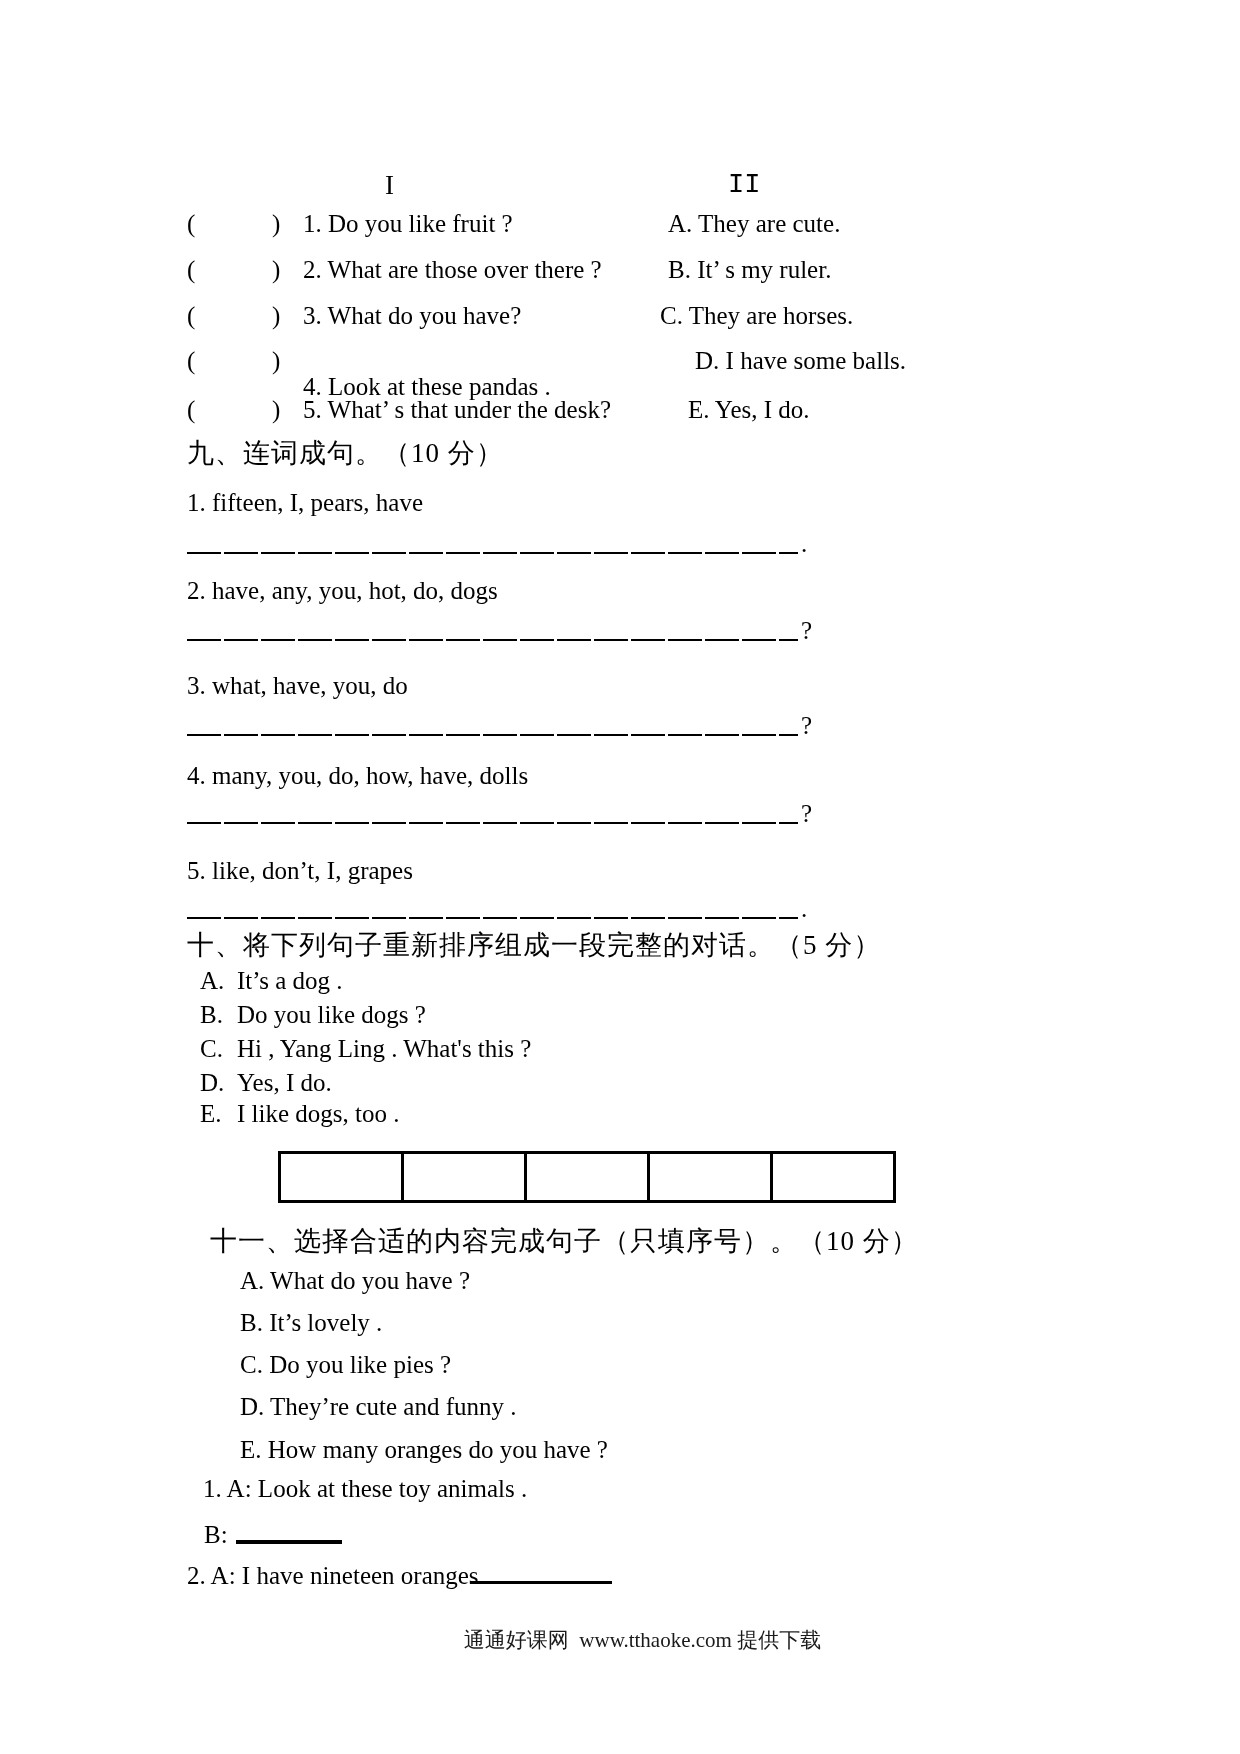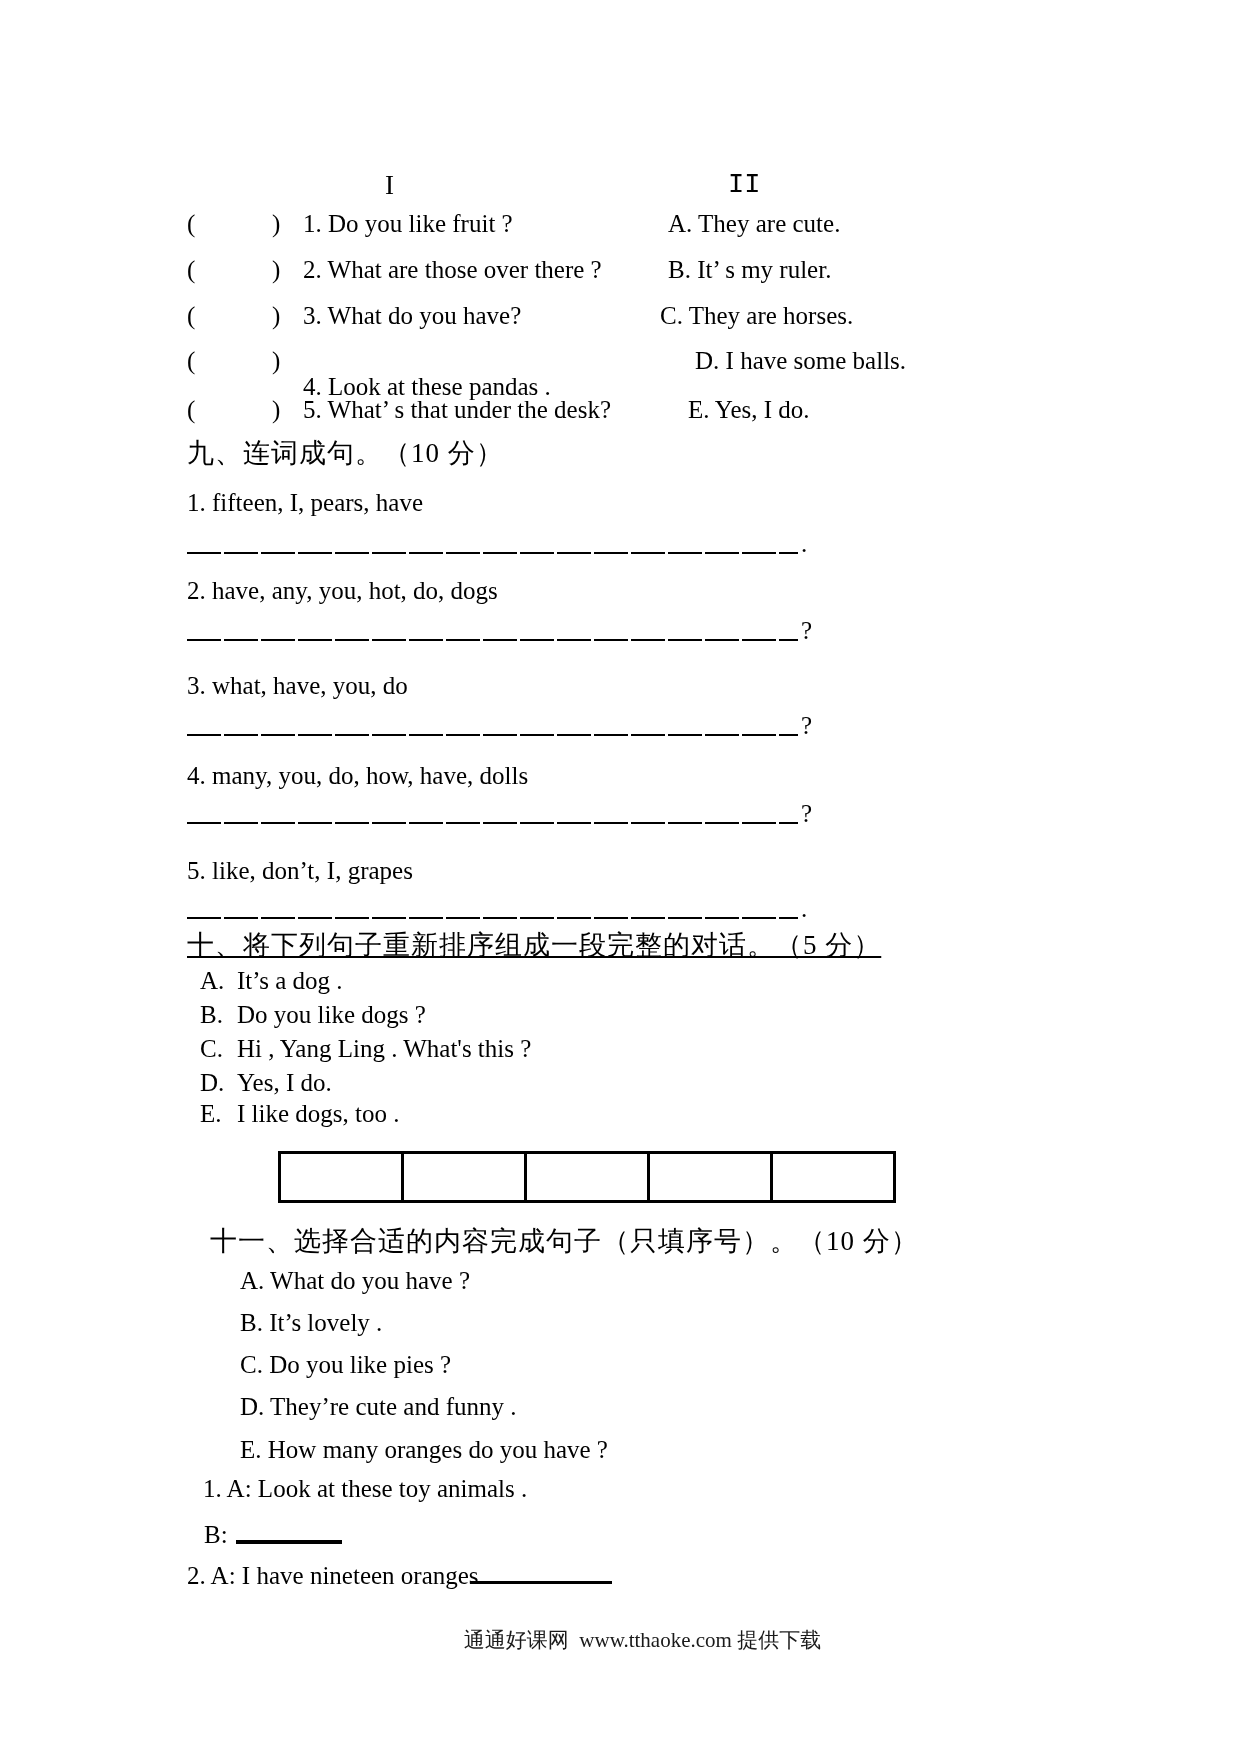--- a/index.html
+++ b/index.html
@@ -91,21 +91,21 @@
   <span class="abs en" style="left:801px;top:712px;">?</span>
 
   <span class="abs en" style="left:187px;top:762px;">4. many, you, do, how, have, dolls</span>
   <div class="blankline" style="left:187px;top:822px;width:611px;"></div>
   <span class="abs en" style="left:801px;top:800px;">?</span>
 
   <span class="abs en" style="left:187px;top:857px;">5. like, don’t, I, grapes</span>
   <div class="blankline" style="left:187px;top:917px;width:611px;"></div>
   <span class="abs en" style="left:801px;top:895px;">.</span>
 
-  <div class="abs cnhead" style="left:187px;top:930px;text-decoration:underline;">十、将下列句子重新排序组成一段完整的对话。（5 分）</div>
+  <div class="abs cnhead" style="left:187px;top:930px;">十、将下列句子重新排序组成一段完整的对话。（5 分）</div>
 
   <div>
     <span class="abs en" style="left:200px;top:967px;">A.</span>
     <span class="abs en" style="left:237px;top:967px;">It’s a dog .</span>
   </div>
   <div>
     <span class="abs en" style="left:200px;top:1001px;">B.</span>
     <span class="abs en" style="left:237px;top:1001px;">Do you like dogs ?</span>
   </div>
   <div>

